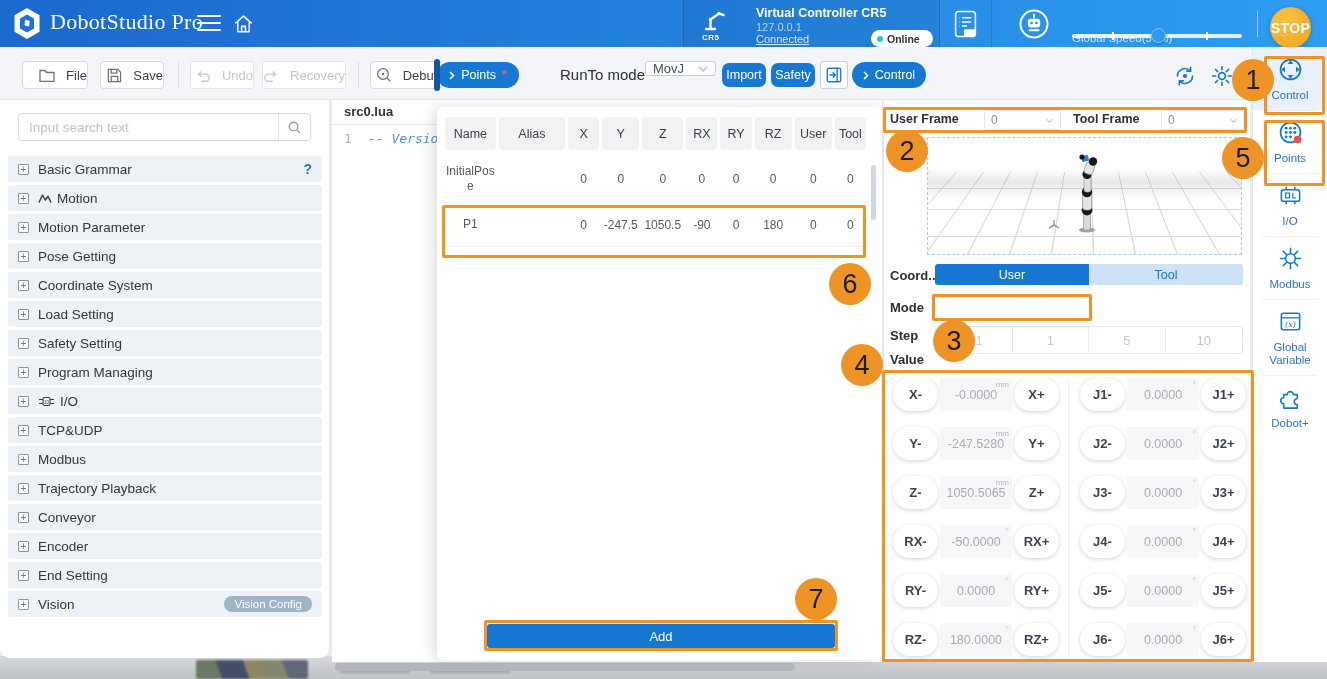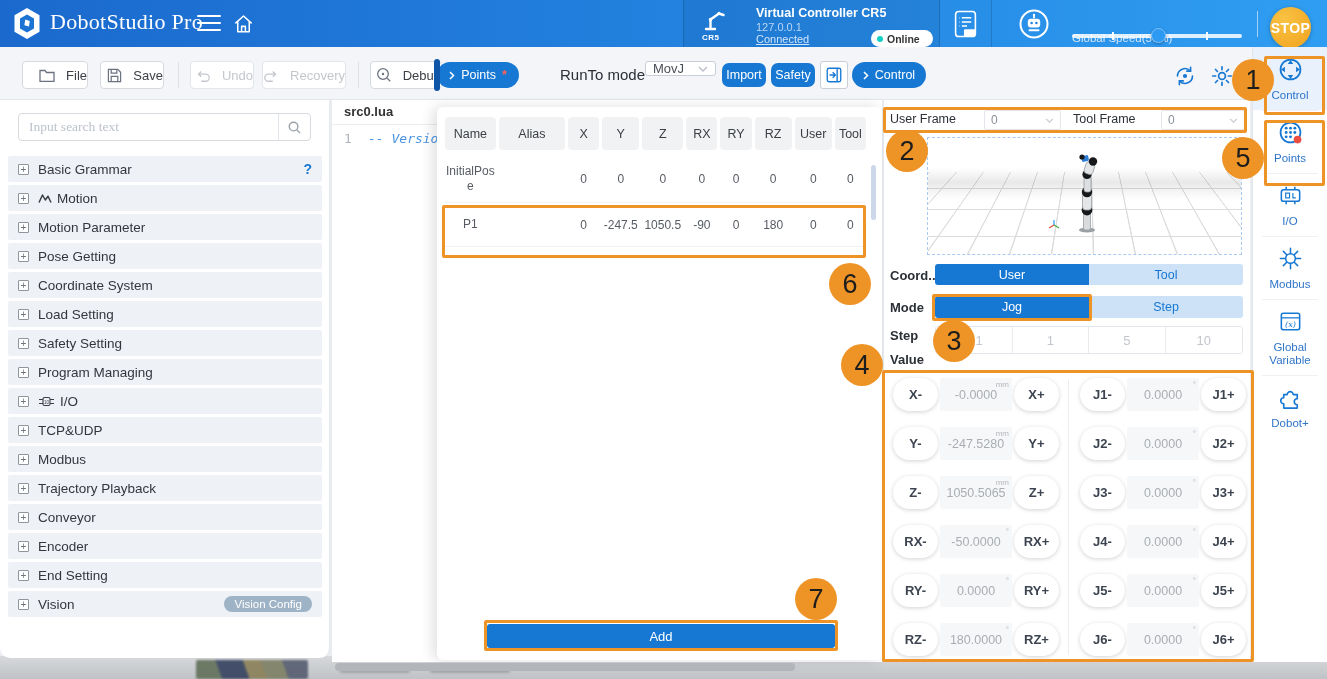--- a/index.html
+++ b/index.html
@@ -51,21 +51,21 @@
     display:flex; align-items:center; justify-content:space-between; padding:0 7px; font-size:13px; color:#4a4f57; cursor:pointer; }
   .sbtn { position:absolute; top:63px; height:24px; background:#1778d3; border-radius:7px; color:#fff; font-size:12.5px;
     display:flex; align-items:center; justify-content:center; cursor:pointer; }
   .icon-btn { position:absolute; top:61px; width:28px; height:28px; background:#fff; border:1px solid #c9cfd6; border-radius:3px;
     display:flex; align-items:center; justify-content:center; cursor:pointer; }
   .tb-icon { position:absolute; top:64px; cursor:pointer; }
 
   
   .sidebar { position:absolute; left:0; top:100px; width:330px; height:558px; background:#fff; border-right:1px solid #e5e8ec; border-radius:0 0 10px 10px; }
   .search-wrap { position:absolute; left:18px; top:13px; width:293px; height:28px; border:1px solid #d6dade; border-radius:4px; background:#fff; display:flex; }
-  .search-input { flex:1; border:none; outline:none; padding:0 10px; font-size:13.5px; color:#333; font-family:Liberation Serif, serif; background:transparent; }
+  .search-input { flex:1; border:none; outline:none; padding:0 10px; font-size:13.5px; color:#333; font-family:Liberation Sans, sans-serif; background:transparent; }
   .search-input::placeholder { color:#bcc2ca; }
   .search-btn { width:32px; border-left:1px solid #e0e3e7; display:flex; align-items:center; justify-content:center; cursor:pointer; }
   .sb-list { position:absolute; left:8px; top:56px; width:314px; }
   .sb-item { height:26px; margin-bottom:3px; background:#eef1f6; border-radius:2px; display:flex; align-items:center; padding:0 10px; cursor:pointer; }
   .sb-exp { width:11px; height:11px; border:1px solid #8f959d; border-radius:1px; color:#6f757d; font-size:10px; line-height:9px; text-align:center; margin-right:9px; flex:none; cursor:pointer; background:#fff; }
   .sb-label { font-size:13.5px; color:#33373d; }
   .sb-ico { margin-right:5px; display:flex; }
   .sb-help { margin-left:auto; color:#1778d3; font-weight:bold; font-size:14px; cursor:pointer; }
   .sb-badge { margin-left:auto; background:#9fb3c7; color:#fff; font-size:11.5px; border-radius:10px; padding:2px 10px; cursor:pointer; }
 
@@ -83,21 +83,21 @@
   .pt-rows { position:absolute; left:8px; top:48px; right:16px; }
   .pt-row { display:flex; gap:3px; border-bottom:1px solid #f1f1f1; align-items:center; cursor:pointer; }
   .pt-td { display:flex; align-items:center; justify-content:center; font-size:12px; color:#565b63; text-align:center; }
   .c0{width:52px;} .c1{width:68px;} .c2{width:32px;} .c3{width:38px;} .c4{width:42px;} .c5{width:32px;} .c6{width:32px;} .c7{width:38px;} .c8{width:38px;} .c9{width:32px;}
   .pt-name { word-break:break-all; line-height:15px; }
   .pt-scroll { position:absolute; right:6px; top:58px; width:5px; height:55px; background:#ccd8ea; border-radius:3px; cursor:pointer; }
   .add-btn { position:absolute; left:50px; top:517px; width:348px; height:24px; background:#1778d3; border-radius:3px; color:#fff; font-size:13px; display:flex; align-items:center; justify-content:center; cursor:pointer; }
 
   
   .jog-panel { position:absolute; left:884px; top:100px; width:366px; height:562px; background:#fff; }
-  .frame-label { position:absolute; font-size:12.5px; font-weight:normal; color:#2b2f36; }
+  .frame-label { position:absolute; font-size:12.5px; font-weight:bold; color:#2b2f36; }
   .frame-select { position:absolute; height:20px; border:1px solid #e3e6ea; border-radius:2px; background:#fff; display:flex; align-items:center; justify-content:space-between; padding:0 6px; font-size:12px; color:#8a9097; cursor:pointer; }
   .viewport { position:absolute; left:43px; top:37px; width:315px; height:118px; border:1px dashed #a9cbf0; background:#fff; overflow:hidden; cursor:grab; }
   .floor { position:absolute; left:-160px; top:34px; width:640px; height:280px;
     background:repeating-linear-gradient(to bottom,transparent 0 26px,#dcdcdc 26px 27px),repeating-linear-gradient(to right,transparent 0 26px,#dcdcdc 26px 27px);
     transform:perspective(220px) rotateX(56deg); transform-origin:50% 0; }
   .horizon { position:absolute; left:0; top:30px; width:100%; height:32px; background:linear-gradient(rgba(0,0,0,0) 0%, rgba(0,0,0,0.085) 45%, rgba(0,0,0,0) 100%); }
   .robot { position:absolute; left:135px; top:11px; }
   .axis-mark { position:absolute; left:120px; top:79px; }
   .row-label { position:absolute; left:6px; font-size:13px; font-weight:bold; color:#2b2f36; }
   .seg { position:absolute; left:51px; width:308px; display:flex; border-radius:3px; overflow:hidden; cursor:pointer; }
@@ -486,24 +486,20 @@
           </svg>
       </span>
     </div>
 
     <span class="row-label" style="top:168px;">Coord...</span>
     <div class="seg" style="top:164px;height:21px;">
       <div class="on">User</div>
       <div class="off">Tool</div>
     </div>
     <span class="row-label" style="top:200px;">Mode</span>
-    <div class="seg" style="top:196px;height:22px;">
-      <div class="on">Jog</div>
-      <div class="off">Step</div>
-    </div>
     <span class="row-label" style="top:224px;width:42px;line-height:24px;">Step Value</span>
     <div class="steps">
         <div class="step-btn">0.1</div>
         <div class="step-btn">1</div>
         <div class="step-btn">5</div>
         <div class="step-btn">10</div>
       </div>
 
     <div class="jog-col" style="left:9px;">
         <div class="jog-row">

